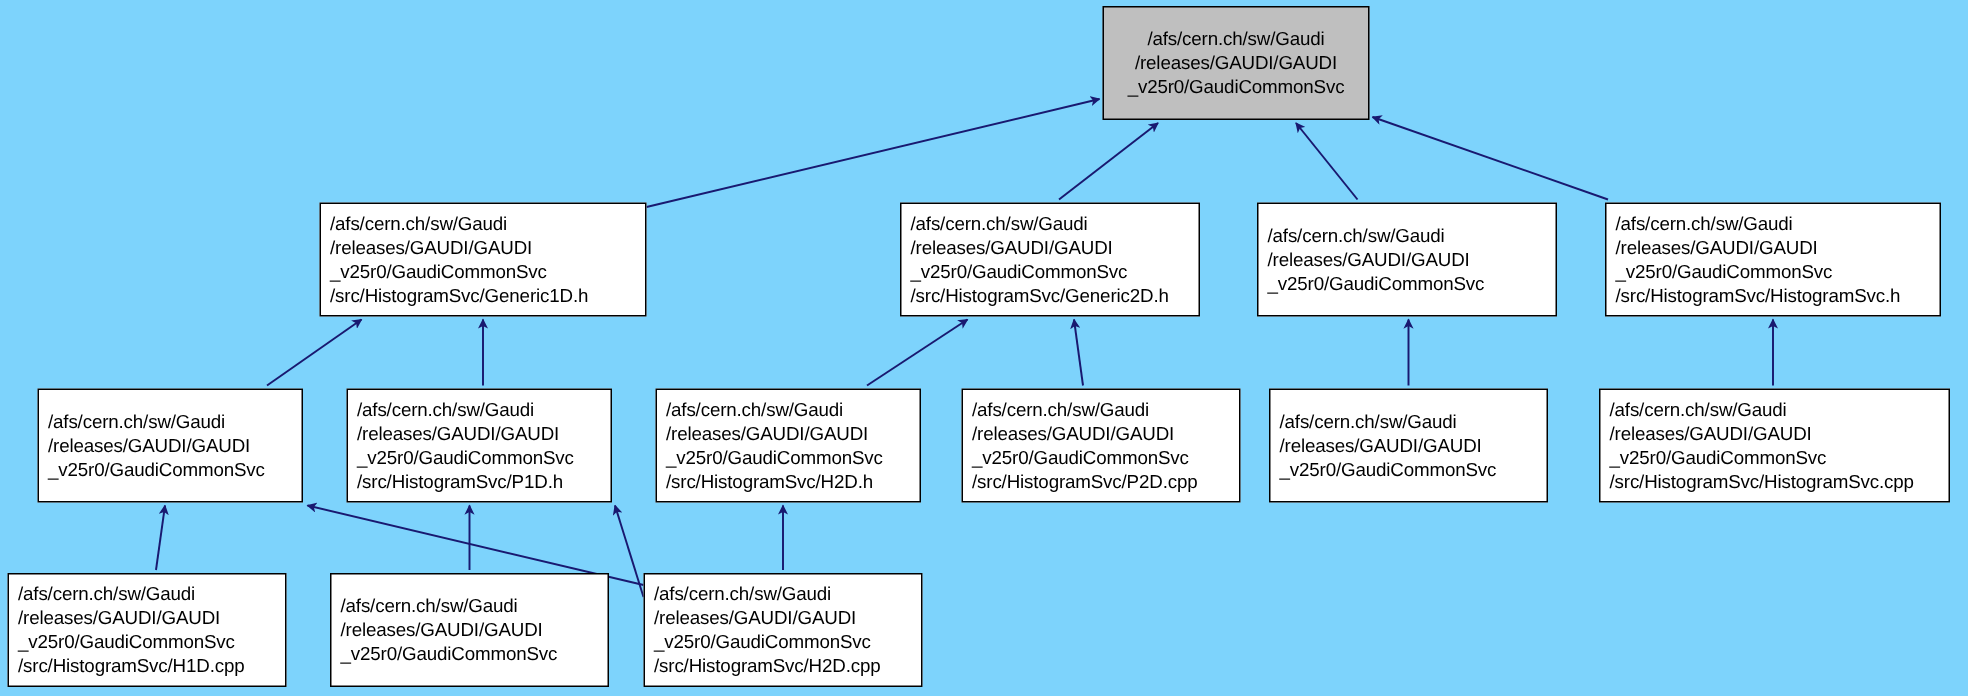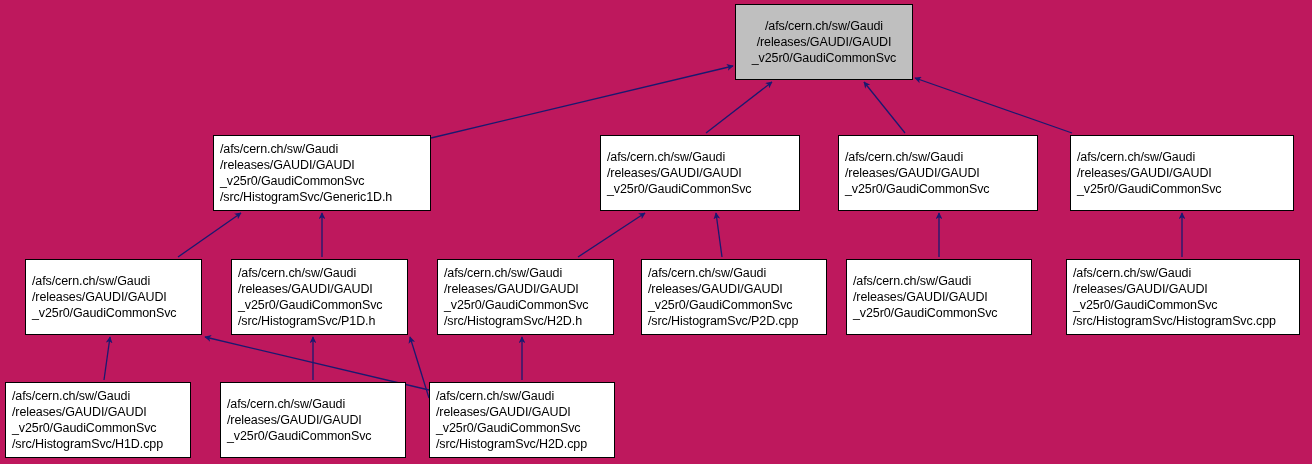--- a/index.html
+++ b/index.html
@@ -5,21 +5,21 @@
 <style>
   html, body {
     margin: 0;
     padding: 0;
     background: #ffffff;
   }
   #graph-root {
     position: relative;
     width: 1312px;
     height: 464px;
-    background: #be185d;
+    background: #7dd3fc;
     font-family: "Liberation Sans", sans-serif;
     overflow: hidden;
   }
   #edge-layer {
     position: absolute;
     left: 0;
     top: 0;
     width: 1312px;
     height: 464px;
     pointer-events: none;
@@ -89,30 +89,32 @@
       <div class="node left" style="left: 213px; top: 135px; width: 218px; height: 76px;">
         <div class="line">/afs/cern.ch/sw/Gaudi</div>
         <div class="line">/releases/GAUDI/GAUDI</div>
         <div class="line">_v25r0/GaudiCommonSvc</div>
         <div class="line">/src/HistogramSvc/Generic1D.h</div>
       </div>
       <div class="node left" style="left: 600px; top: 135px; width: 200px; height: 76px;">
         <div class="line">/afs/cern.ch/sw/Gaudi</div>
         <div class="line">/releases/GAUDI/GAUDI</div>
         <div class="line">_v25r0/GaudiCommonSvc</div>
+        <div class="line">/src/HistogramSvc/Generic2D.h</div>
       </div>
       <div class="node left" style="left: 838px; top: 135px; width: 200px; height: 76px;">
         <div class="line">/afs/cern.ch/sw/Gaudi</div>
         <div class="line">/releases/GAUDI/GAUDI</div>
         <div class="line">_v25r0/GaudiCommonSvc</div>
       </div>
       <div class="node left" style="left: 1070px; top: 135px; width: 224px; height: 76px;">
         <div class="line">/afs/cern.ch/sw/Gaudi</div>
         <div class="line">/releases/GAUDI/GAUDI</div>
         <div class="line">_v25r0/GaudiCommonSvc</div>
+        <div class="line">/src/HistogramSvc/HistogramSvc.h</div>
       </div>
       <div class="node left" style="left: 25px; top: 259px; width: 177px; height: 76px;">
         <div class="line">/afs/cern.ch/sw/Gaudi</div>
         <div class="line">/releases/GAUDI/GAUDI</div>
         <div class="line">_v25r0/GaudiCommonSvc</div>
       </div>
       <div class="node left" style="left: 231px; top: 259px; width: 177px; height: 76px;">
         <div class="line">/afs/cern.ch/sw/Gaudi</div>
         <div class="line">/releases/GAUDI/GAUDI</div>
         <div class="line">_v25r0/GaudiCommonSvc</div>

